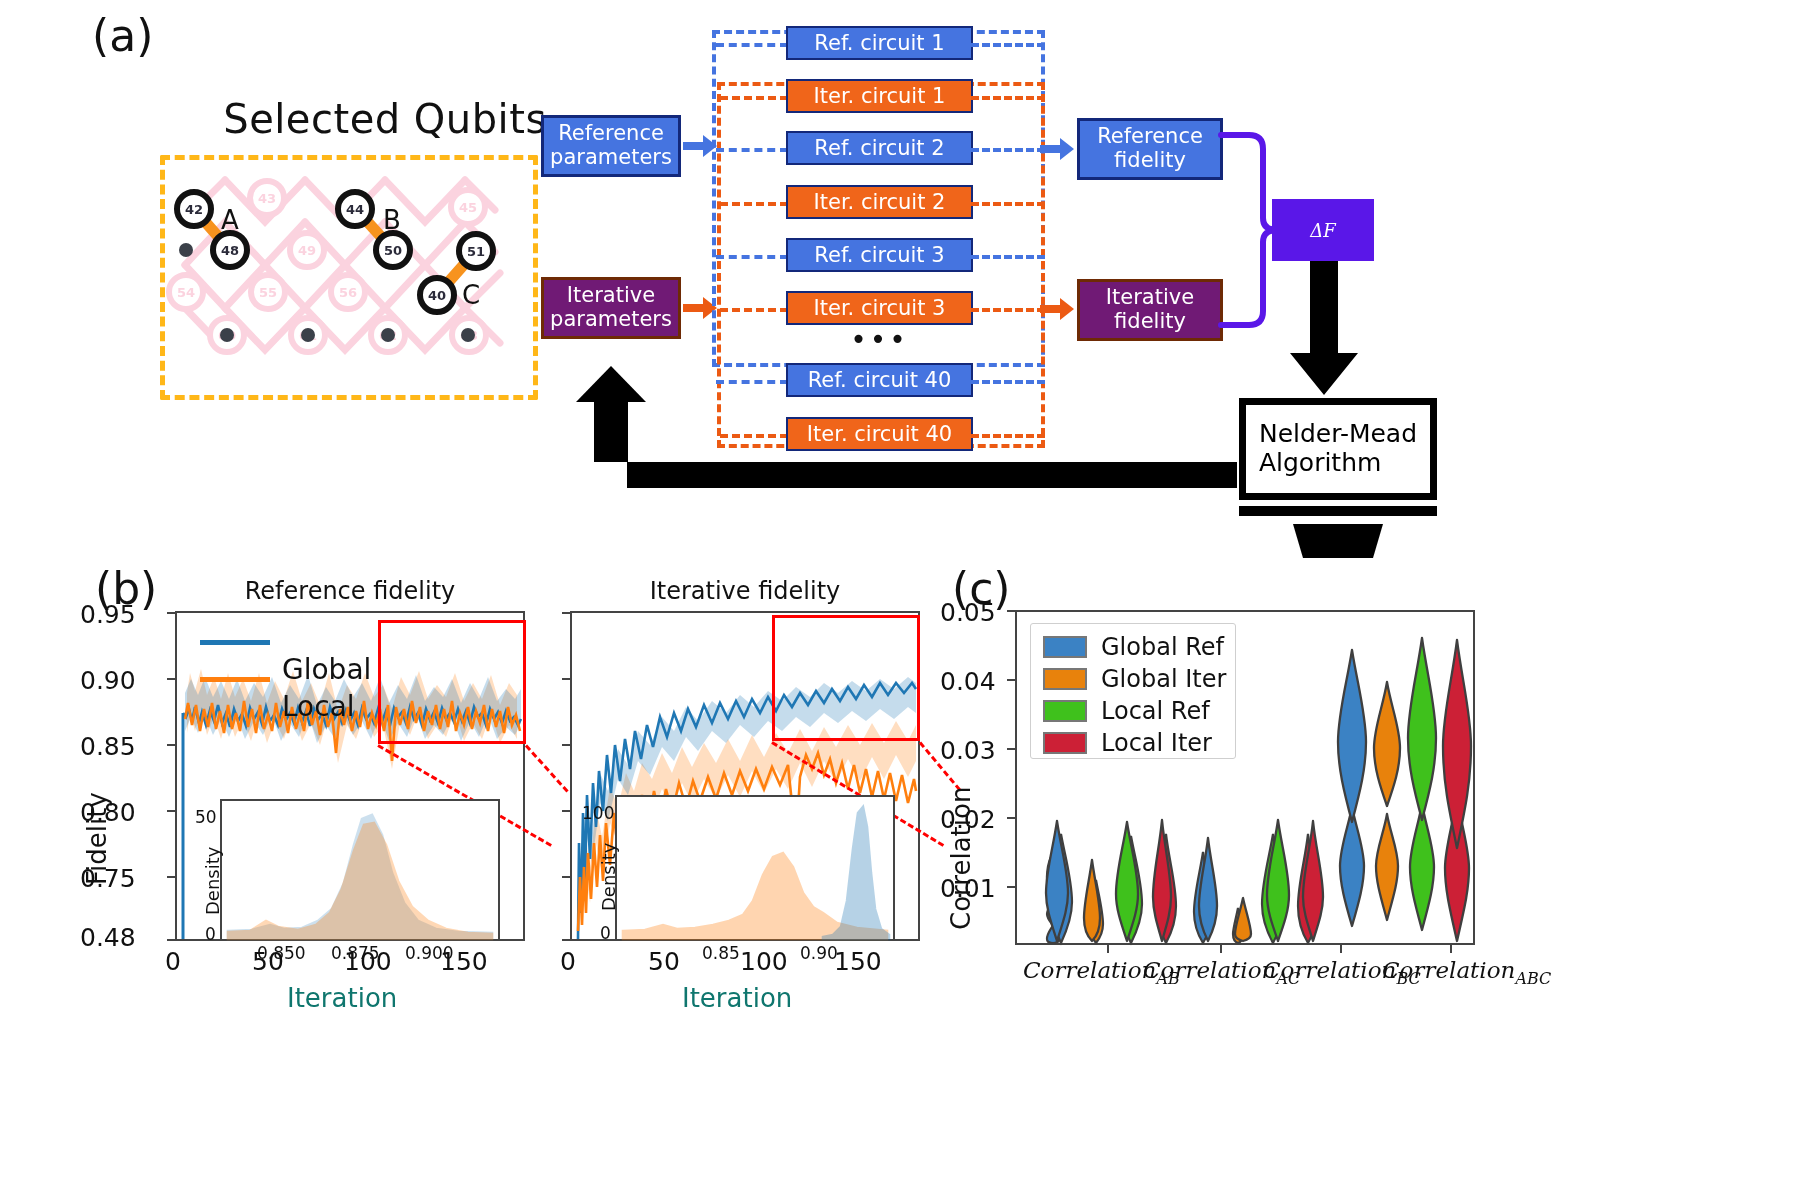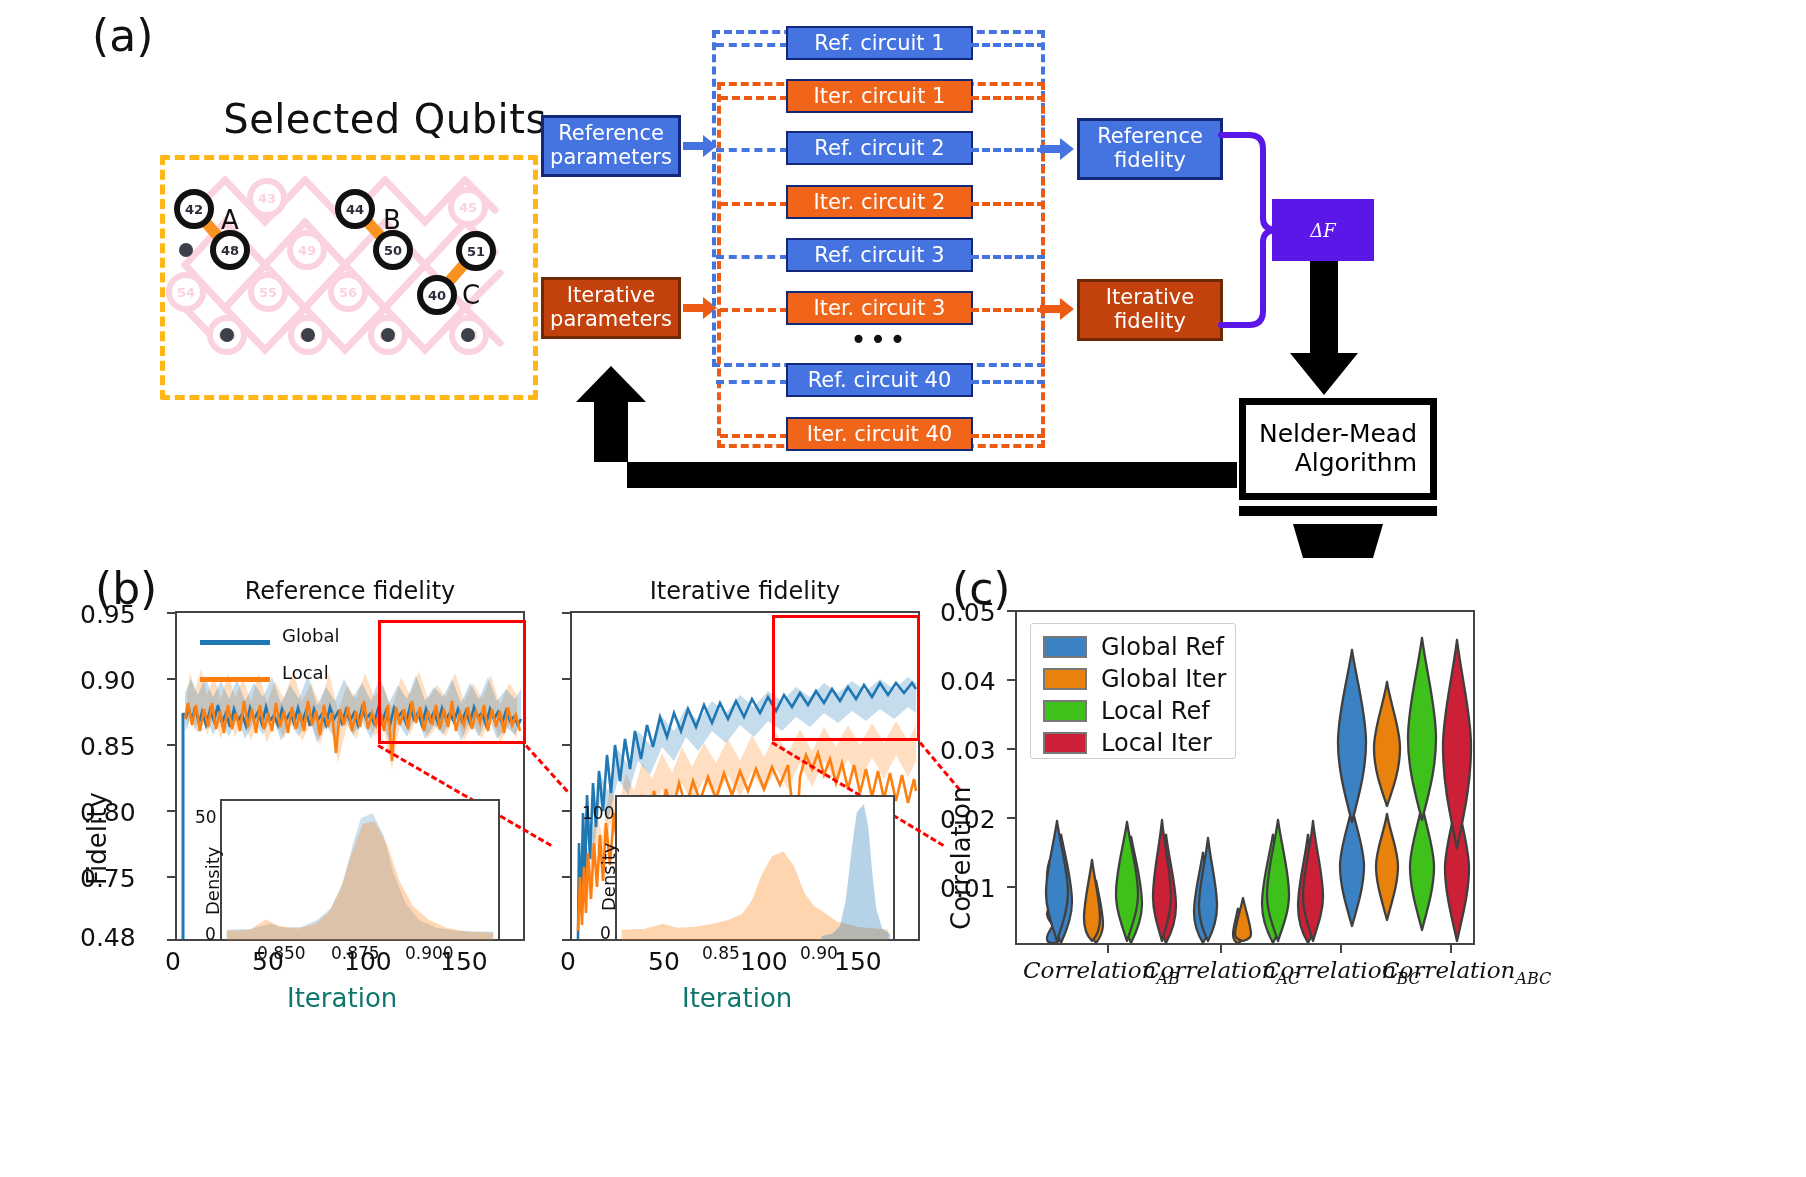--- a/index.html
+++ b/index.html
@@ -8,29 +8,29 @@
   .abs{position:absolute;}
   .panel-letter{font-size:44px;font-family:"DejaVu Sans",sans-serif;color:#111;}
 
   
   #panel-a{left:0;top:0;width:1806px;height:560px;}
   .sq-title{font-size:40px;color:#111;letter-spacing:.5px;}
   .dashbox{border:5px dashed #FFB718;border-radius:2px;}
   .flowbox{box-sizing:border-box;display:flex;align-items:center;justify-content:center;
            text-align:center;color:#fff;font-size:21px;line-height:1.12;}
   .box-blue{background:#4574E0;border:3px solid #13287a;}
-  .box-orange{background:#c2410c;border:3px solid #6e2a05;}
+  .box-orange{background:#701a75;border:3px solid #6e2a05;}
   .circ-box{box-sizing:border-box;display:flex;align-items:center;justify-content:center;
             color:#fff;font-size:21px;height:34px;}
   .circ-blue{background:#4574E0;border:2.5px solid #13287a;}
   .circ-orange{background:#F0651A;border:2.5px solid #13287a;}
   .dashline-b{border-top:4px dashed #4574E0;}
   .dashline-o{border-top:4px dashed #EC5A13;}
   .nm-box{box-sizing:border-box;border:7px solid #000;background:#fff;
-          display:flex;align-items:center;justify-content:center;text-align:right;
+          display:flex;align-items:center;justify-content:center;text-align:left;
           font-size:25px;line-height:1.15;color:#000;}
   .df-box{background:#5A17E8;display:flex;align-items:center;justify-content:center;
           color:#fff;font-size:18px;font-style:italic;font-family:"DejaVu Serif",serif;}
   .qnode{position:absolute;border-radius:50%;box-sizing:border-box;
          display:flex;align-items:center;justify-content:center;
          font-size:13px;font-weight:bold;}
   .qnode.sel{background:#fff;border:6px solid #111;color:#2b2b3a;}
   .qnode.dim{background:#fff;border:6px solid #FBD3DF;color:#FBD3DF;}
   .dotq{position:absolute;width:14px;height:14px;border-radius:50%;background:#3b4049;}
   .qlab{position:absolute;font-size:26px;color:#111;}
@@ -42,21 +42,21 @@
   .tick-lab-s{position:absolute;font-size:17px;color:#111;}
   .axname{position:absolute;font-size:26px;color:#0f766e;}
   .axname-v{position:absolute;font-size:26px;color:#111;
             transform:rotate(-90deg);transform-origin:left top;white-space:nowrap;}
   .axname-vs{position:absolute;font-size:18px;color:#111;
             transform:rotate(-90deg);transform-origin:left top;white-space:nowrap;}
   .tickmark{position:absolute;background:#444;}
   .redrect{position:absolute;box-sizing:border-box;border:3px solid #ff0000;}
   .reddash{position:absolute;height:0;border-top:3px dashed #ff0000;transform-origin:0 50%;}
   .legline{position:absolute;height:5px;}
-  .leglab{position:absolute;font-size:18px;color:#111;}
+  .leglab{position:absolute;font-size:28px;color:#111;margin-top:28px;}
   .inset{position:absolute;box-sizing:border-box;border:2px solid #444;background:#fff;}
   .vl-legend{position:absolute;box-sizing:border-box;border:1.5px solid #cfcfcf;
              background:#fff;border-radius:3px;}
   .vl-swatch{position:absolute;border:2px solid #777;box-sizing:border-box;}
   .vl-text{position:absolute;font-size:24px;color:#111;}
   .xcat{position:absolute;font-size:23px;font-style:italic;
         font-family:"DejaVu Serif",serif;color:#111;white-space:nowrap;}
   .xcat sub{font-size:16px;}
   svg{display:block;overflow:visible;}
 </style>

